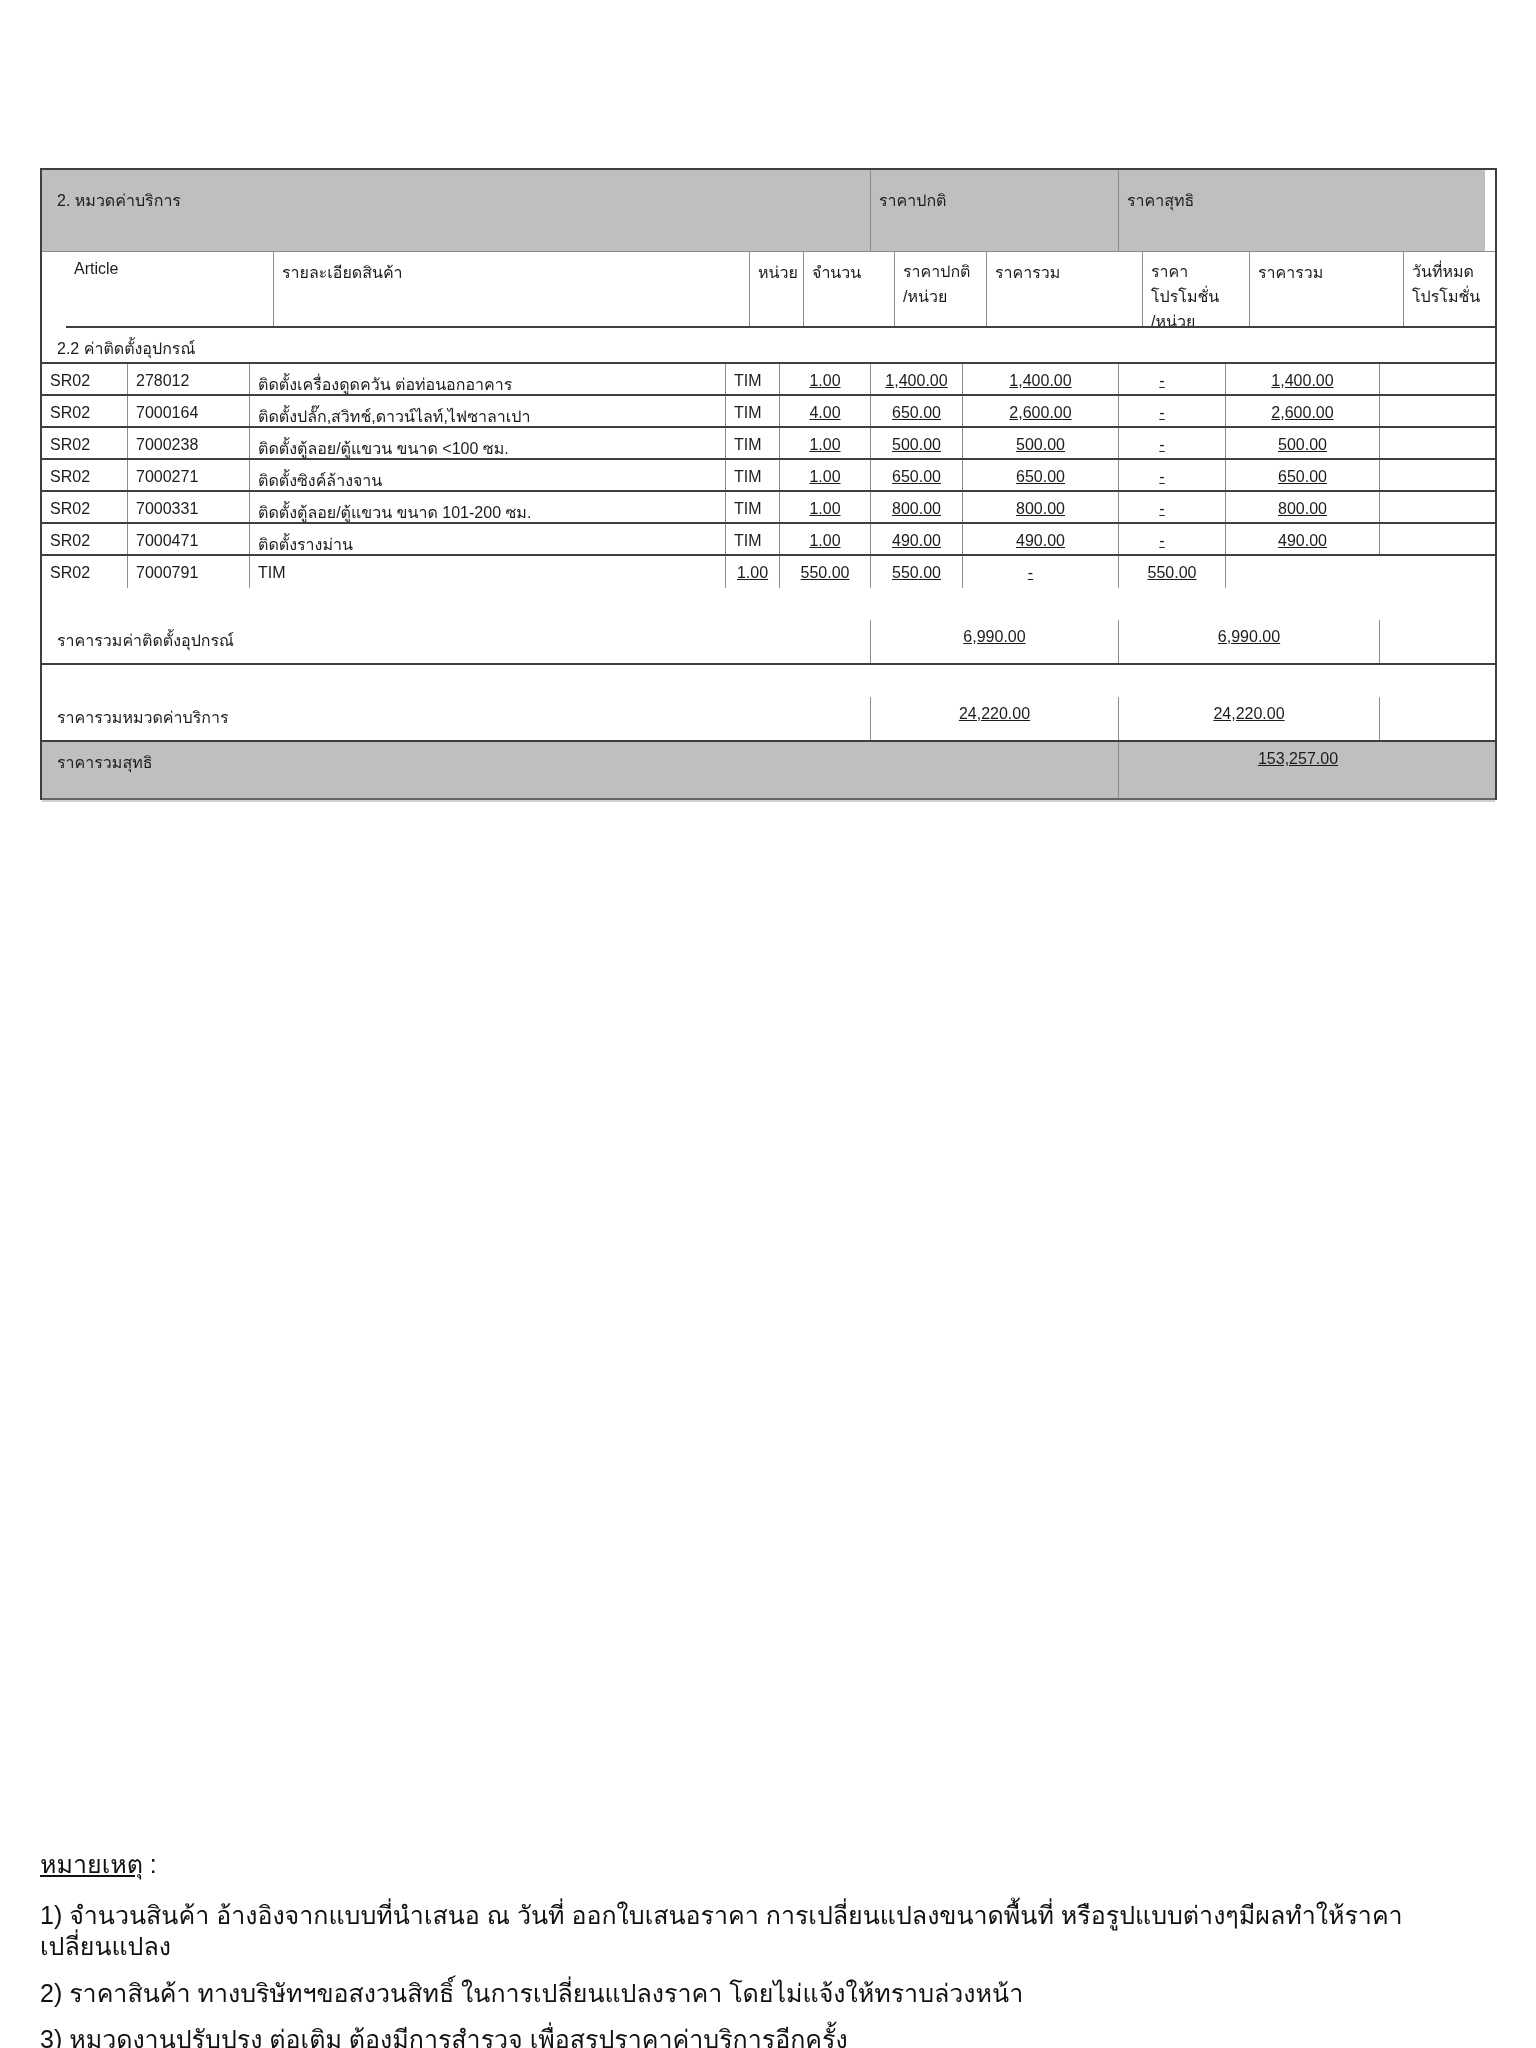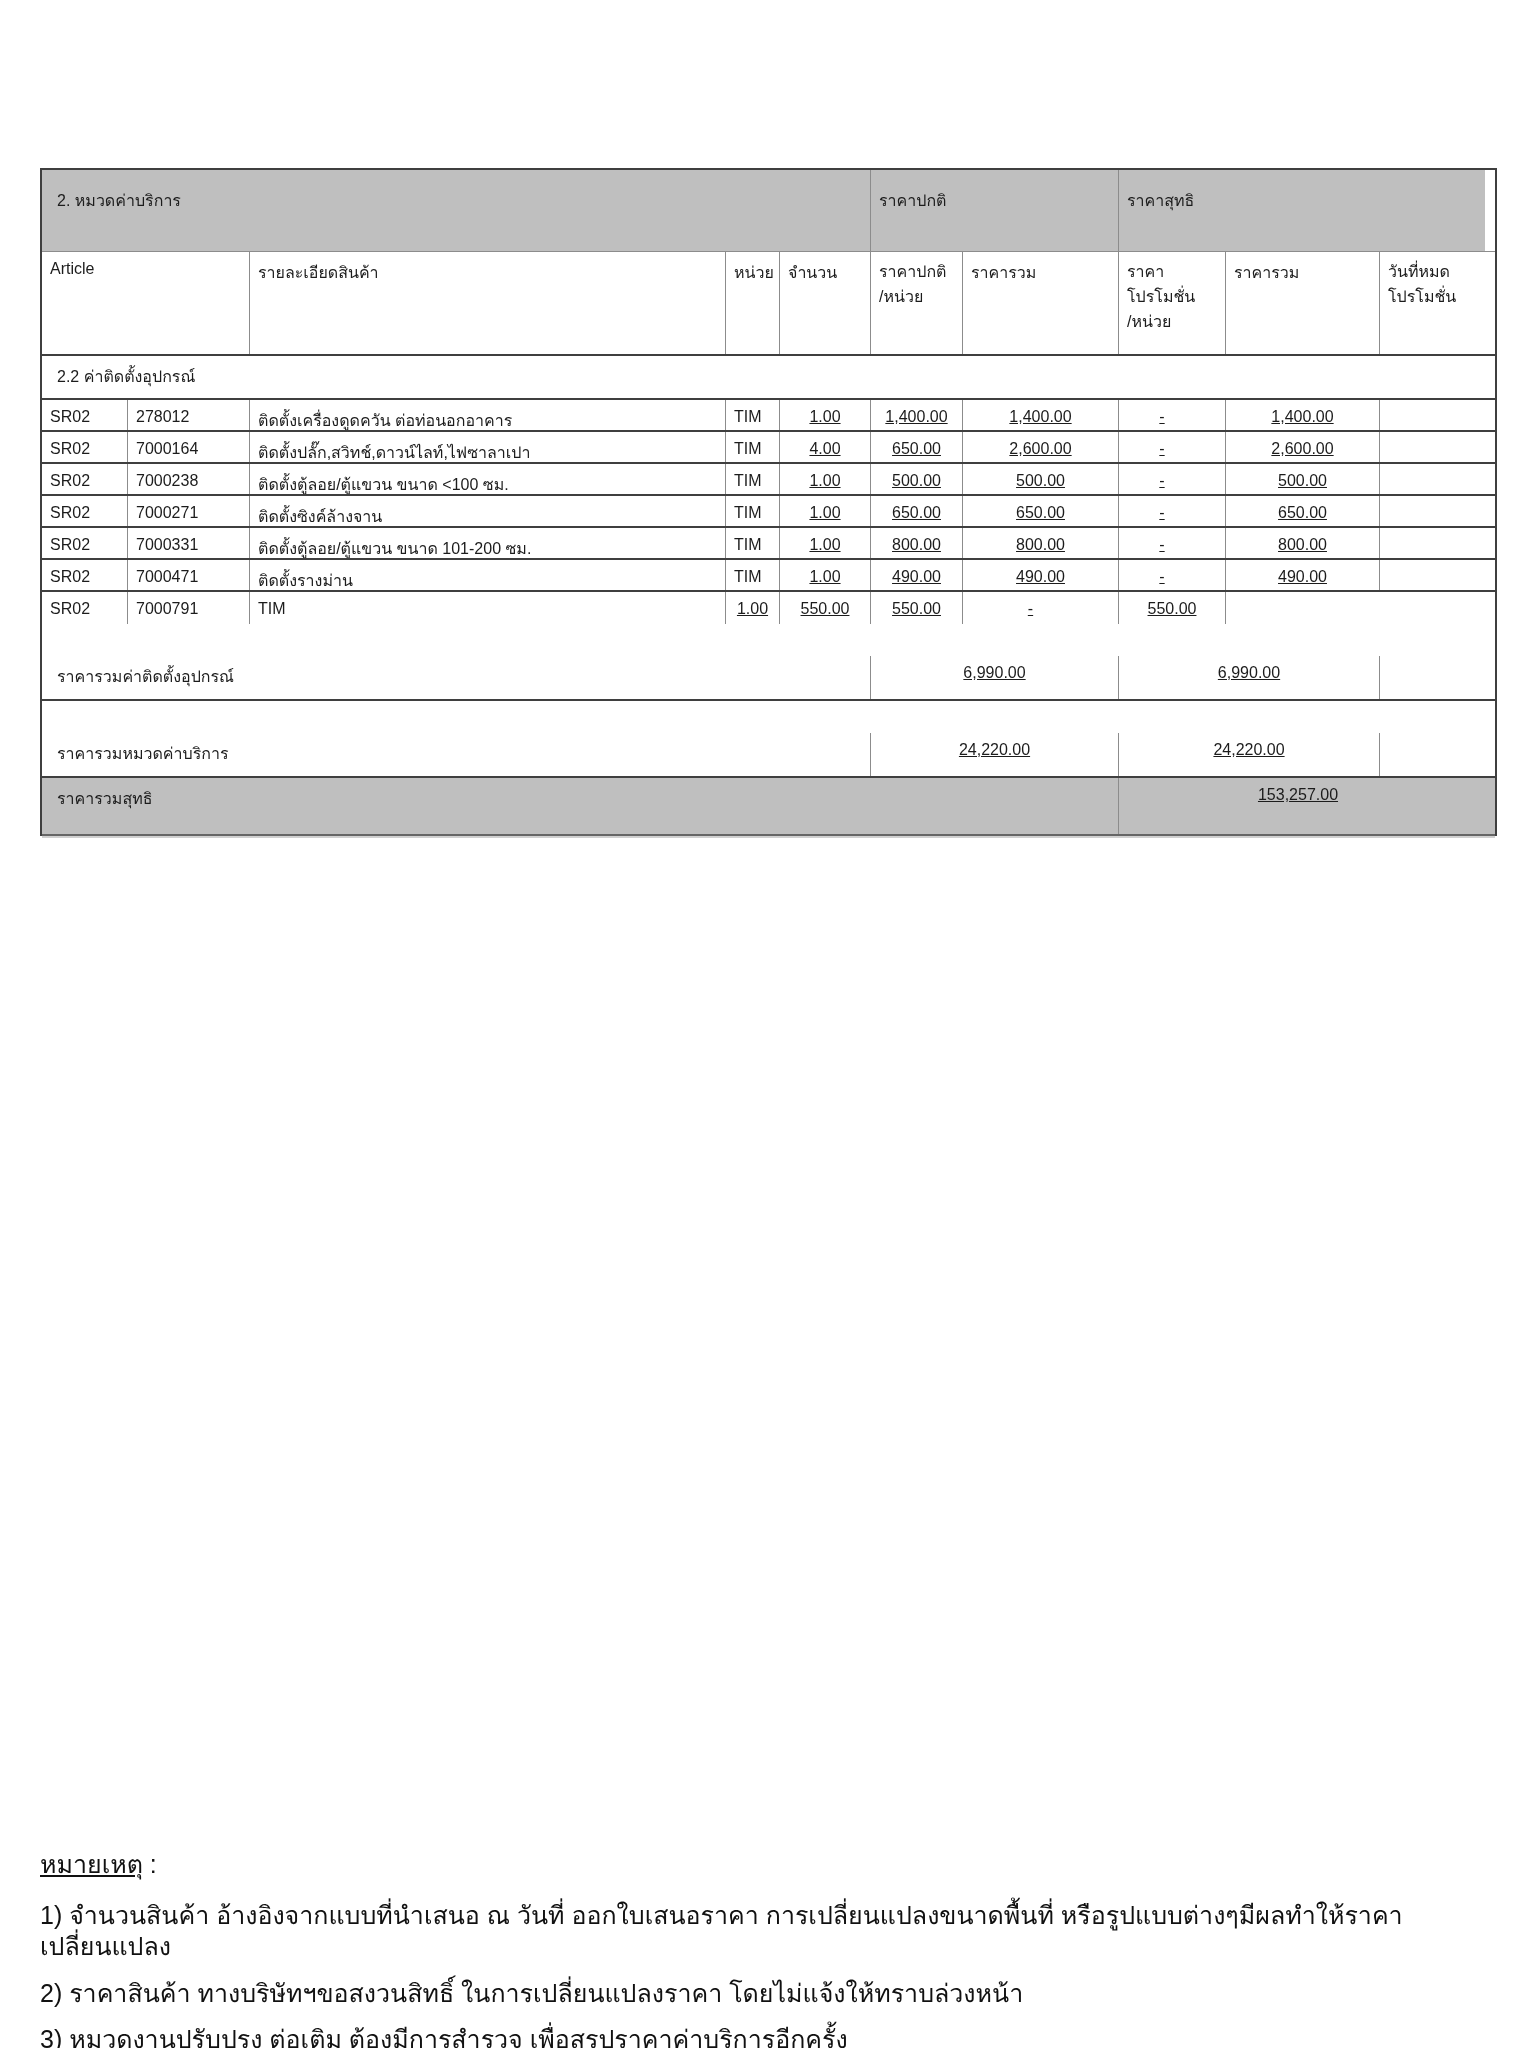--- a/index.html
+++ b/index.html
@@ -23,22 +23,22 @@
   .cell {
     border-right:1px solid #8c8c8c;
     padding:8px 8px 2px 8px;
     font-size:16px;
     overflow:hidden;
     white-space:nowrap;
   }
   .cell:last-child { border-right:none; }
   
   .h1  { height:82px;  border-bottom:1px solid #8c8c8c; }
-  .h2  { height:104px; }
-  .sec { height:44px; }
+  .h2  { height:76px;margin-left:24px; }
+  .sec { height:36px; }
   .dr  { height:32px; }
   .sum { height:45px;margin-top:32px; }
   .gt  { height:56px; }
   
   .s1-2  { grid-column:1/3; }
   .s1-5  { grid-column:1/6; }
   .s6-7  { grid-column:6/8; }
   .s8-9  { grid-column:8/10; }
   .s8-10 { grid-column:8/11; }
   .s1-7  { grid-column:1/8; }

